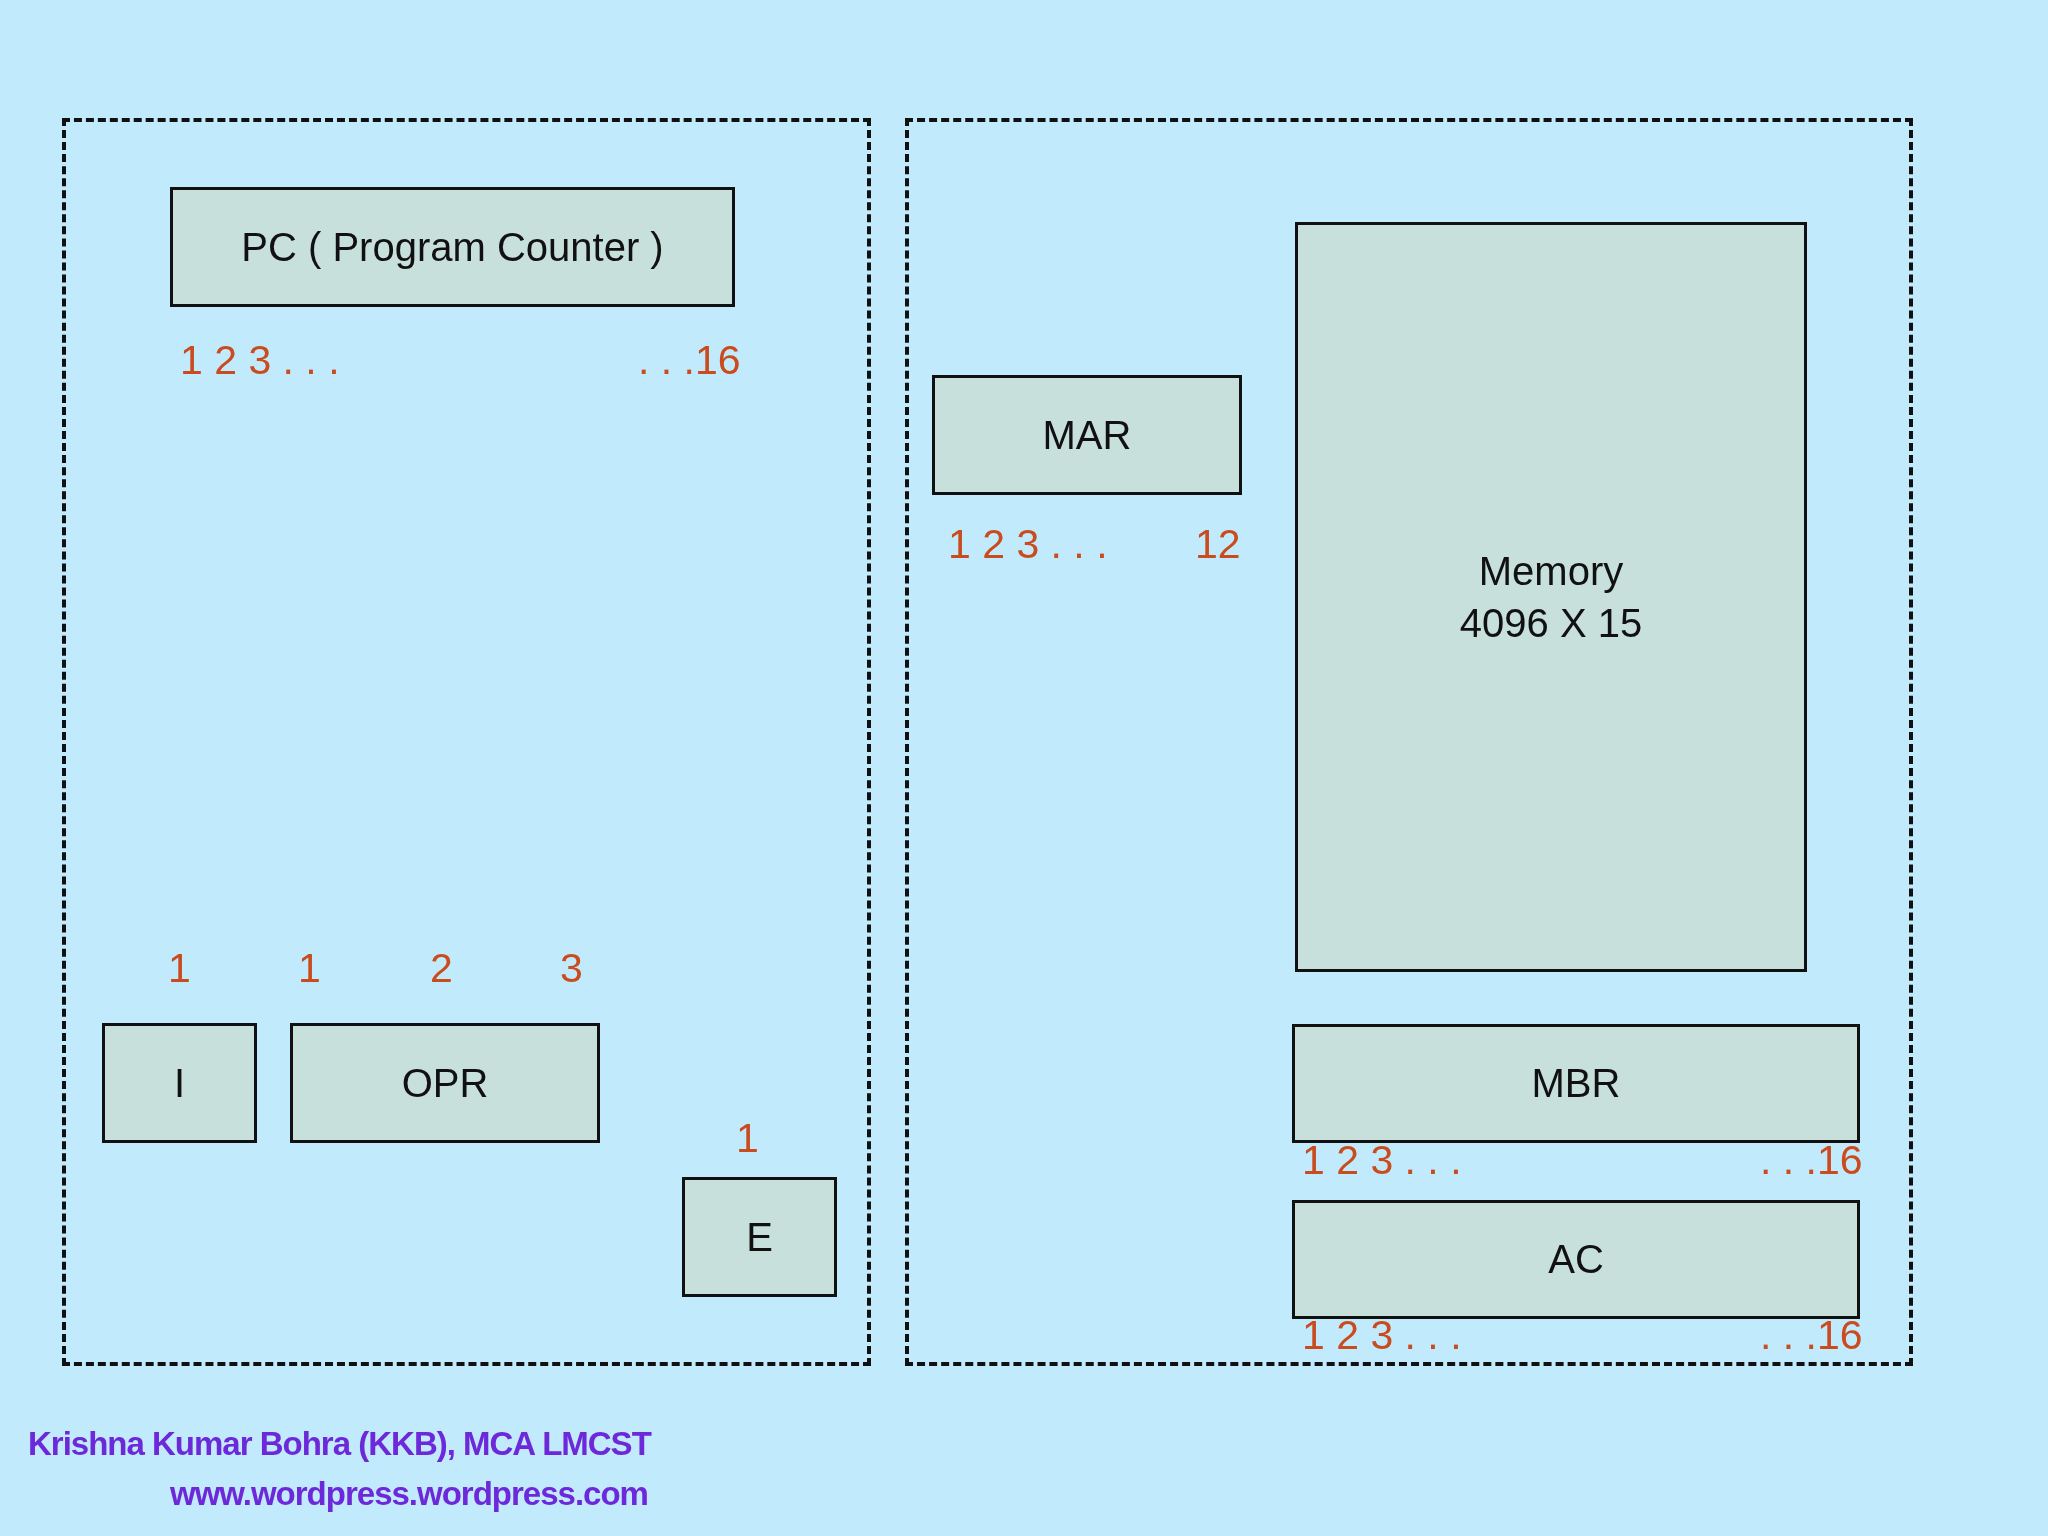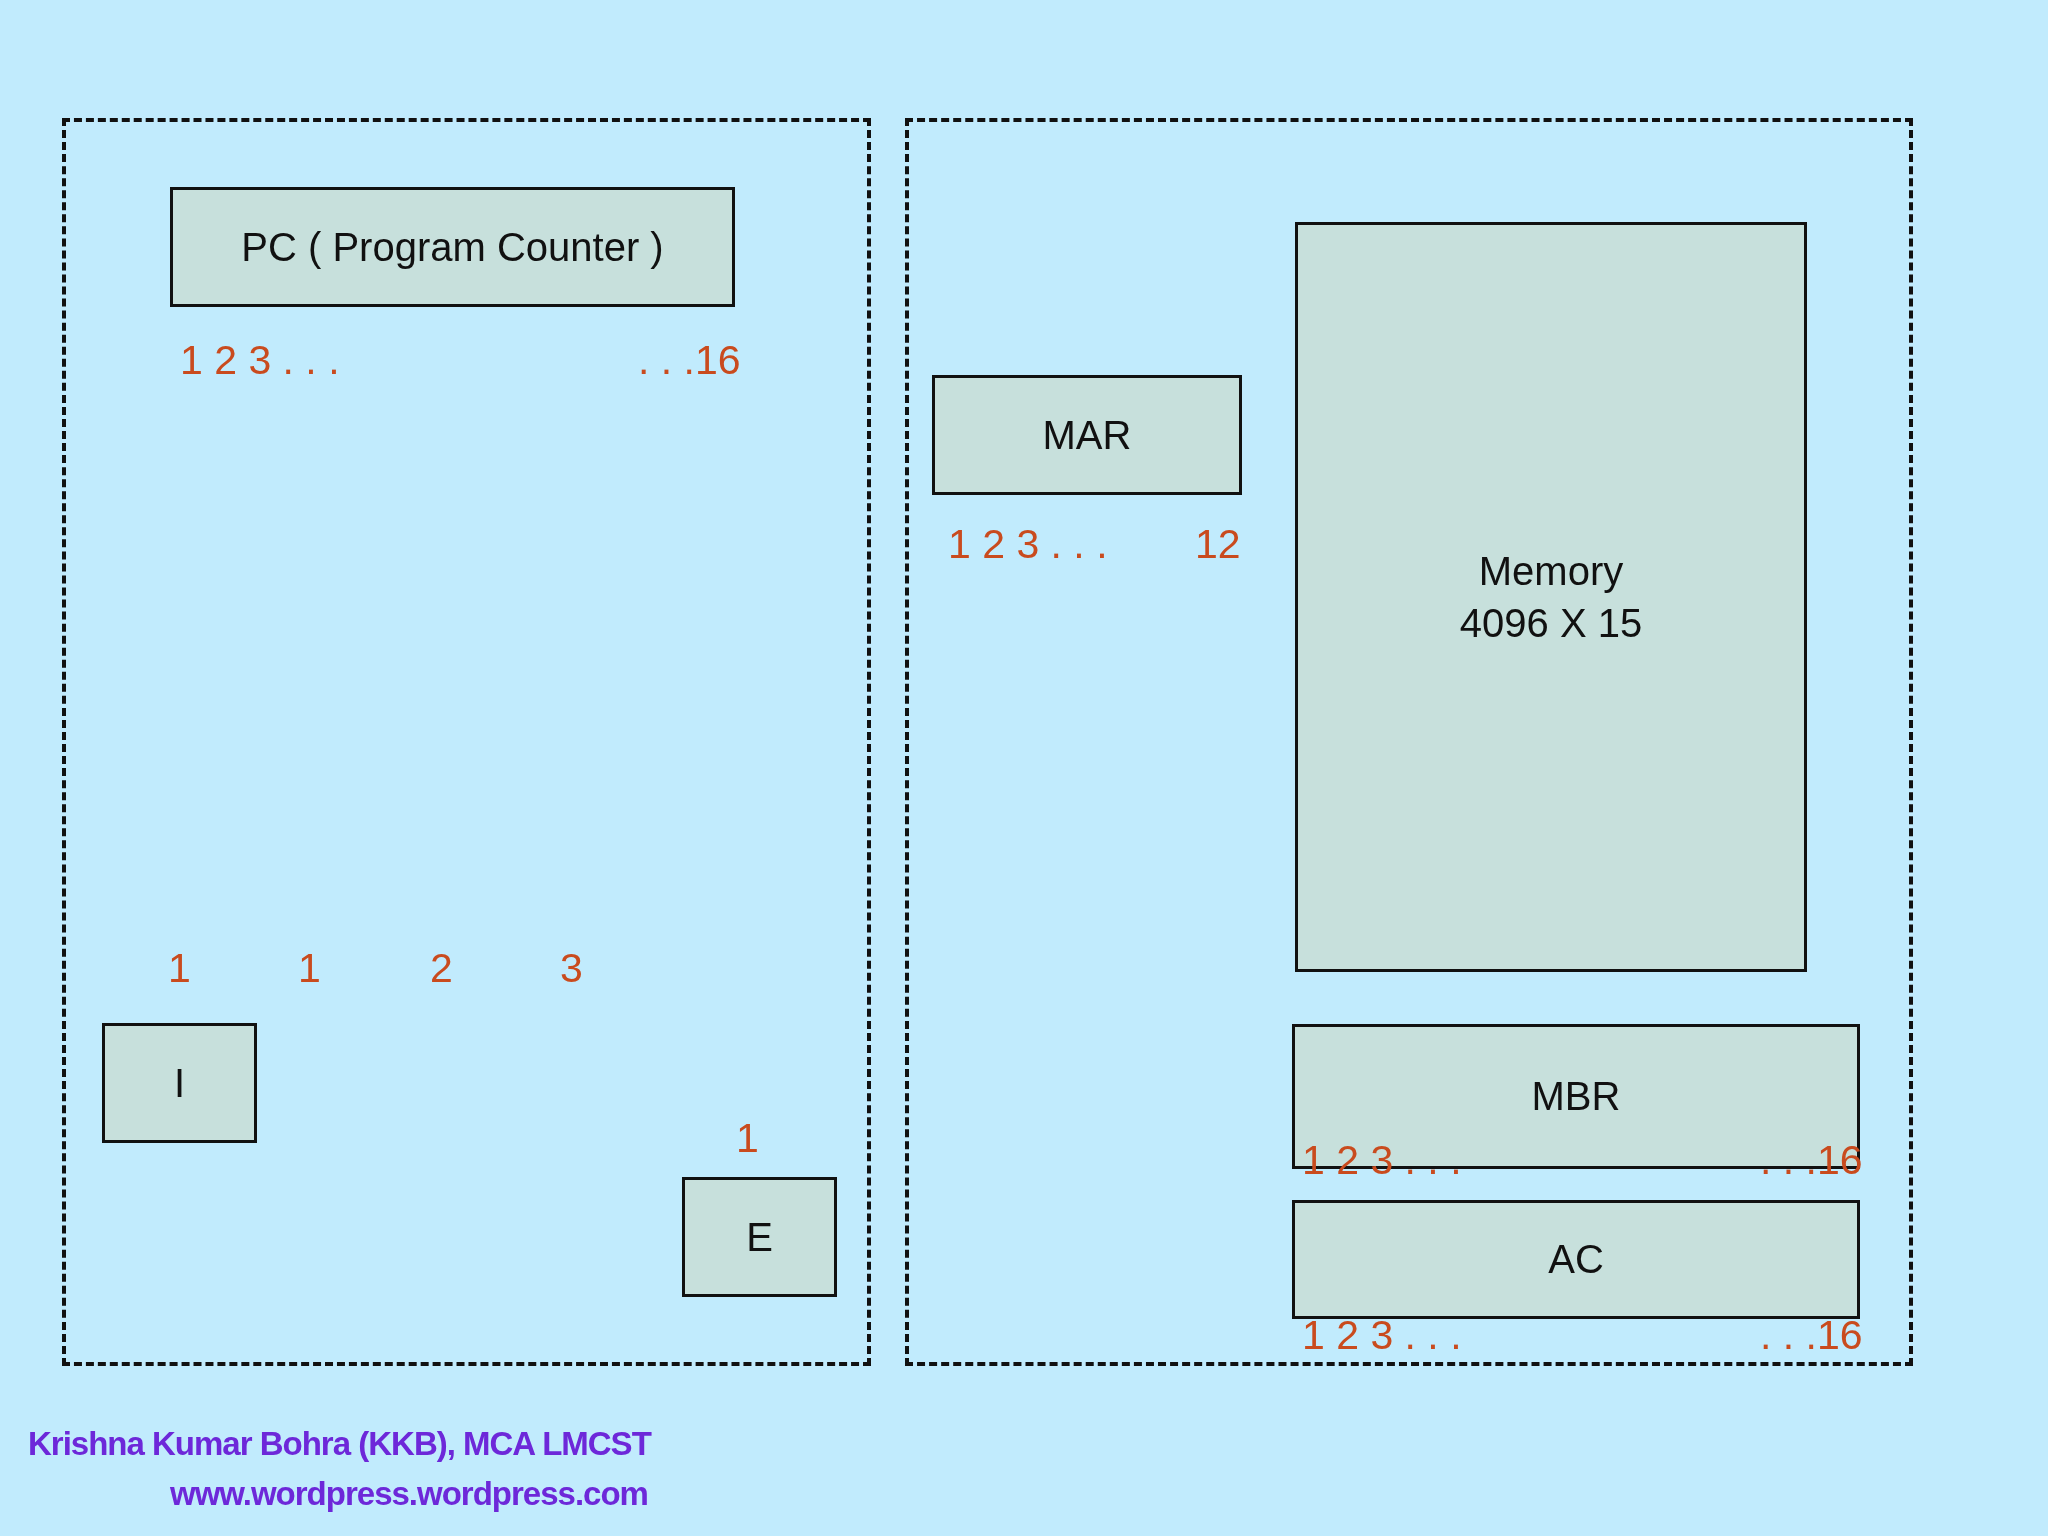--- a/index.html
+++ b/index.html
@@ -69,38 +69,41 @@
   <div class="bits" style="left:638px; top:340px;">. . .16</div>
 
   <div class="bits" style="left:168px; top:948px;">1</div>
   <div class="reg" style="left:102px; top:1023px; width:155px; height:120px;">
     <span>I</span>
   </div>
 
   <div class="bits" style="left:298px; top:948px;">1</div>
   <div class="bits" style="left:430px; top:948px;">2</div>
   <div class="bits" style="left:560px; top:948px;">3</div>
+  <div class="reg" style="left:290px; top:1023px; width:310px; height:120px;">
+    <span>OPR</span>
+  </div>
 
   <div class="bits" style="left:736px; top:1118px;">1</div>
   <div class="reg" style="left:682px; top:1177px; width:155px; height:120px;">
     <span>E</span>
   </div>
 
   <div class="reg" style="left:932px; top:375px; width:310px; height:120px;">
     <span>MAR</span>
   </div>
   <div class="bits" style="left:948px; top:524px;">1 2 3 . . .</div>
   <div class="bits" style="left:1195px; top:524px;">12</div>
 
   <div class="reg memory-box" style="left:1295px; top:222px; width:512px; height:750px;">
     <span>Memory</span>
     <span>4096 X 15</span>
   </div>
 
-  <div class="reg" style="left:1292px; top:1024px; width:568px; height:145px;">
+  <div class="reg" style="left:1292px; top:1024px; width:568px; height:119px;">
     <span>MBR</span>
   </div>
   <div class="bits" style="left:1302px; top:1140px;">1 2 3 . . .</div>
   <div class="bits" style="left:1760px; top:1140px;">. . .16</div>
 
   <div class="reg" style="left:1292px; top:1194px; width:568px; height:119px;margin-top:6px;">
     <span>AC</span>
   </div>
   <div class="bits" style="left:1302px; top:1315px;">1 2 3 . . .</div>
   <div class="bits" style="left:1760px; top:1315px;">. . .16</div>

